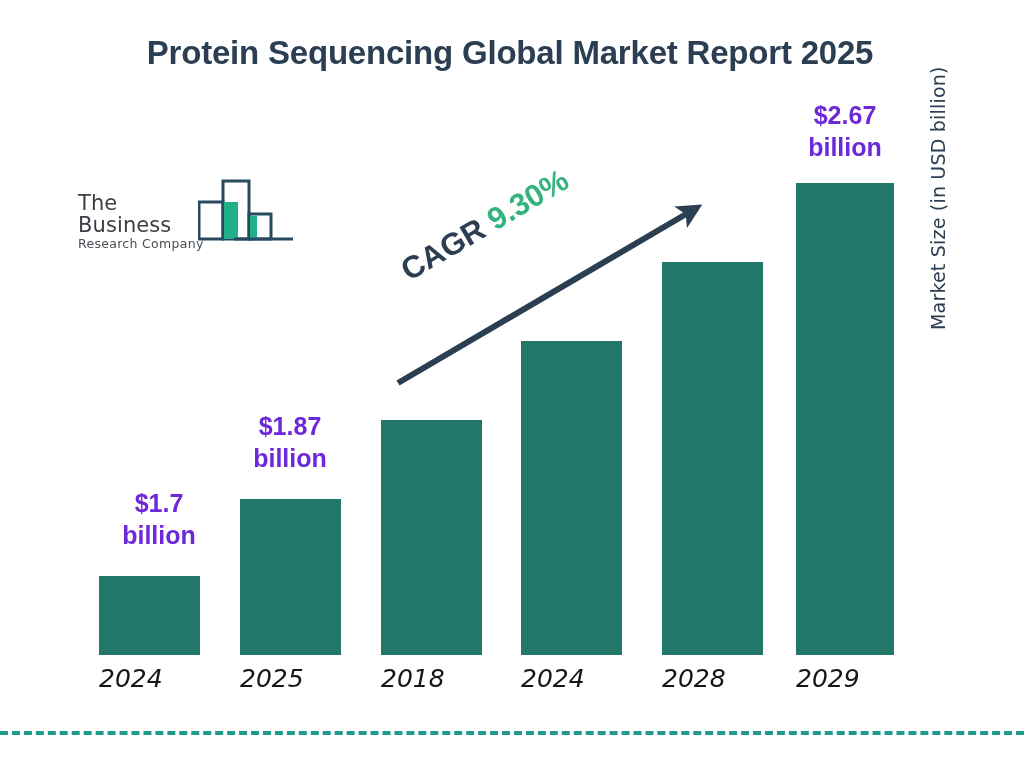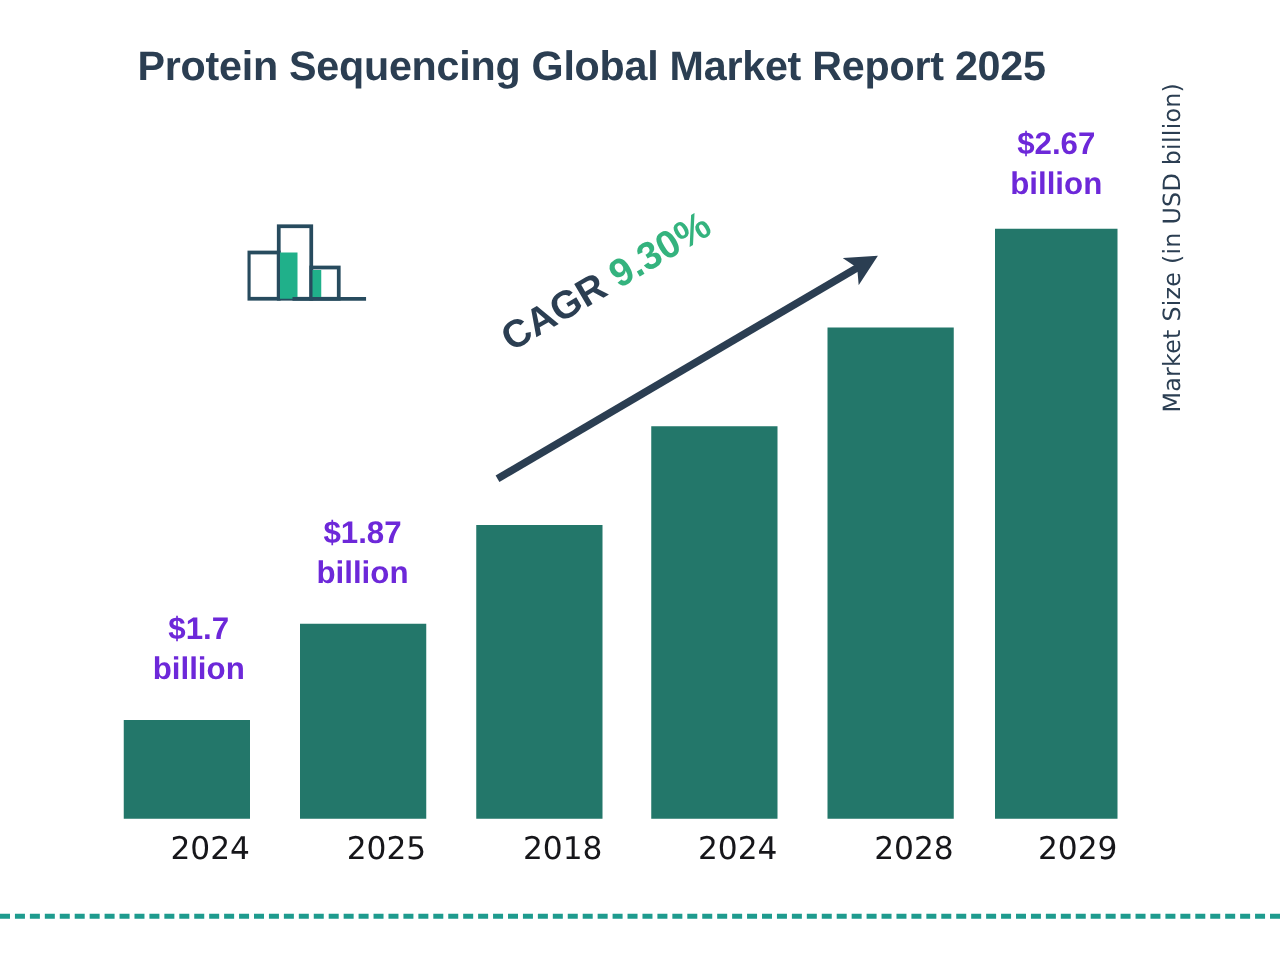--- a/index.html
+++ b/index.html
@@ -15,21 +15,21 @@
     font-family: "Liberation Sans", sans-serif;
     -webkit-font-smoothing: antialiased;
   }
 
   
   #chart-title {
     position: absolute;
     left: 110px;
     top: 32px;
     width: 800px;
-    text-align: left;
+    text-align: center;
     font-size: 33px;
     font-weight: bold;
     line-height: 1.26;
     color: #2b3e52;
     letter-spacing: -0.2px;
   }
 
   
   #logo {
     position: absolute;
@@ -85,24 +85,25 @@
     font-size: 25px;
     font-weight: bold;
     line-height: 1.28;
     color: #6d28d9;
     white-space: pre-line;
   }
 
   .x-tick-label {
     position: absolute;
     top: 664px;
-    text-align: right;
+    text-align: left;
     font-size: 25px;
     color: #16161a;
     font-family: "DejaVu Sans", sans-serif;
+    font-style: italic;
   }
 
   
   #cagr-annotation {
     position: absolute;
     left: 404px;
     top: 255px;
     transform: rotate(-30.5deg);
     transform-origin: left center;
     font-size: 31px;
@@ -144,20 +145,24 @@
     height: 0;
     border-top: 4px dashed #1e9b8e;
   }
 </style>
 </head>
 <body>
 
 <div id="chart-title">Protein Sequencing Global Market Report 2025</div>
 
 <div id="logo">
+  <div id="logo-text-block">
+    <div id="logo-line-1">The Business</div>
+    <div id="logo-line-2">Research Company</div>
+  </div>
   <div id="logo-mark">
     <svg width="95" height="72" viewBox="0 0 95 72" xmlns="http://www.w3.org/2000/svg">
 
       <rect x="25" y="3" width="26" height="58" fill="none" stroke="#274b5e" stroke-width="3"></rect>
 
       <rect x="1" y="24" width="24" height="37" fill="none" stroke="#274b5e" stroke-width="3"></rect>
 
       <rect x="26" y="24" width="14" height="37" fill="#20b08a"></rect>
 
       <rect x="51" y="36" width="22" height="25" fill="none" stroke="#274b5e" stroke-width="3"></rect>

